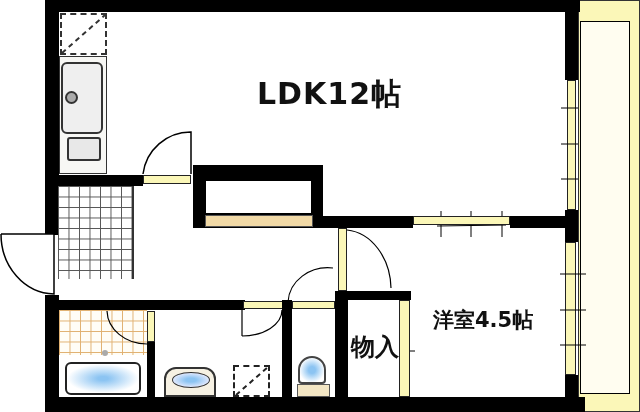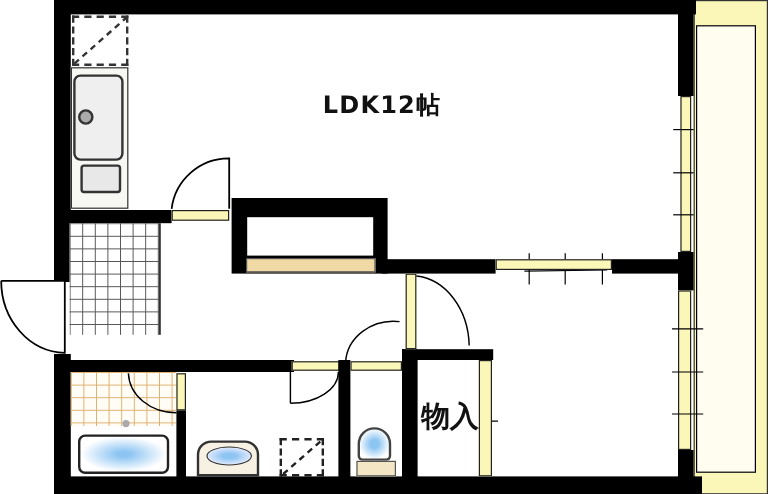--- a/index.html
+++ b/index.html
@@ -111,16 +111,17 @@
   <div class="abs" style="left:298px;top:356px;width:28px;height:28px;border:2px solid #444;border-radius:50% 50% 4px 4px;background:radial-gradient(circle,#8cc4f2 20%,#fff 75%);box-sizing:border-box;"></div>
   <div class="tan" style="left:297px;top:384px;width:33px;height:13px;background:#f3e6c4;"></div>
   <svg style="left:285px;top:266px;" width="55" height="40">
     <path d="M3 36 A40 36 0 0 1 48 2" fill="none" stroke="#000" stroke-width="1.2"></path>
   </svg>
 
   <svg style="left:345px;top:228px;" width="50" height="62">
     <path d="M2 2 A48 60 0 0 1 46 60" fill="none" stroke="#000" stroke-width="1.2"></path>
   </svg>
 
-  <div class="label" style="left:269px;top:74px;font-size:20px;letter-spacing:1px;">LDK12帖</div>
+  <div class="label" style="left:257px;top:74px;font-size:30px;letter-spacing:1px;">LDK12帖</div>
+  <div class="label" style="left:433px;top:306px;font-size:21px;">洋室4.5帖</div>
   <div class="label" style="left:351px;top:331px;font-size:24px;">物入</div>
 
 </div>
 
 </body></html>

